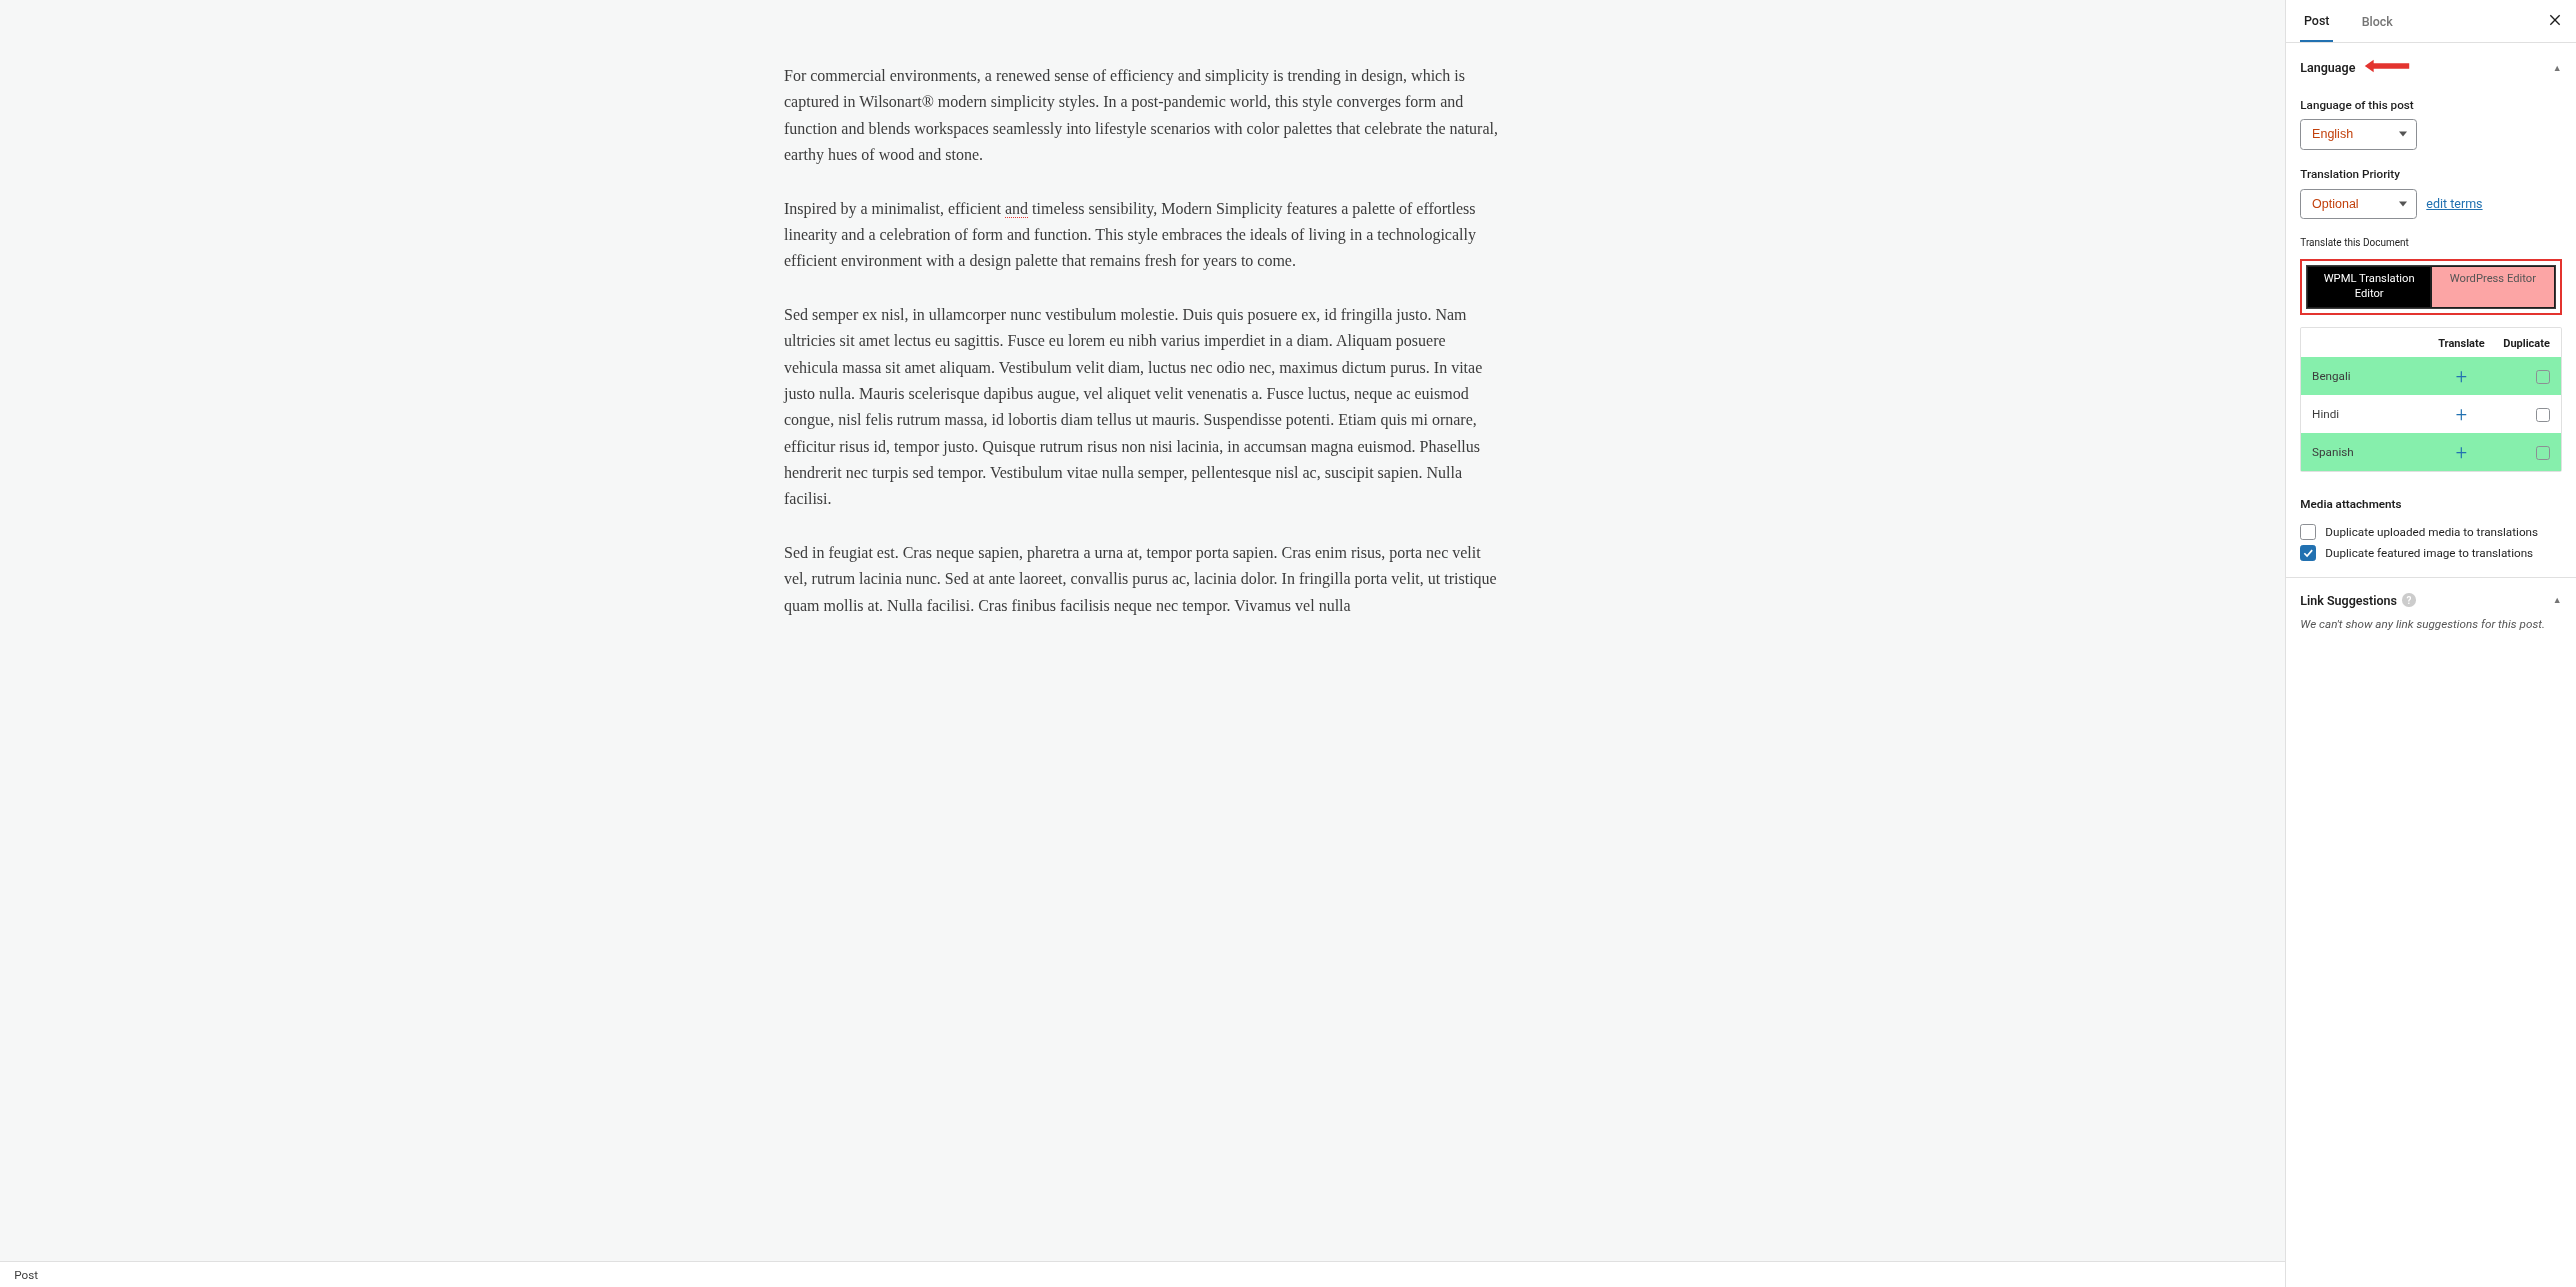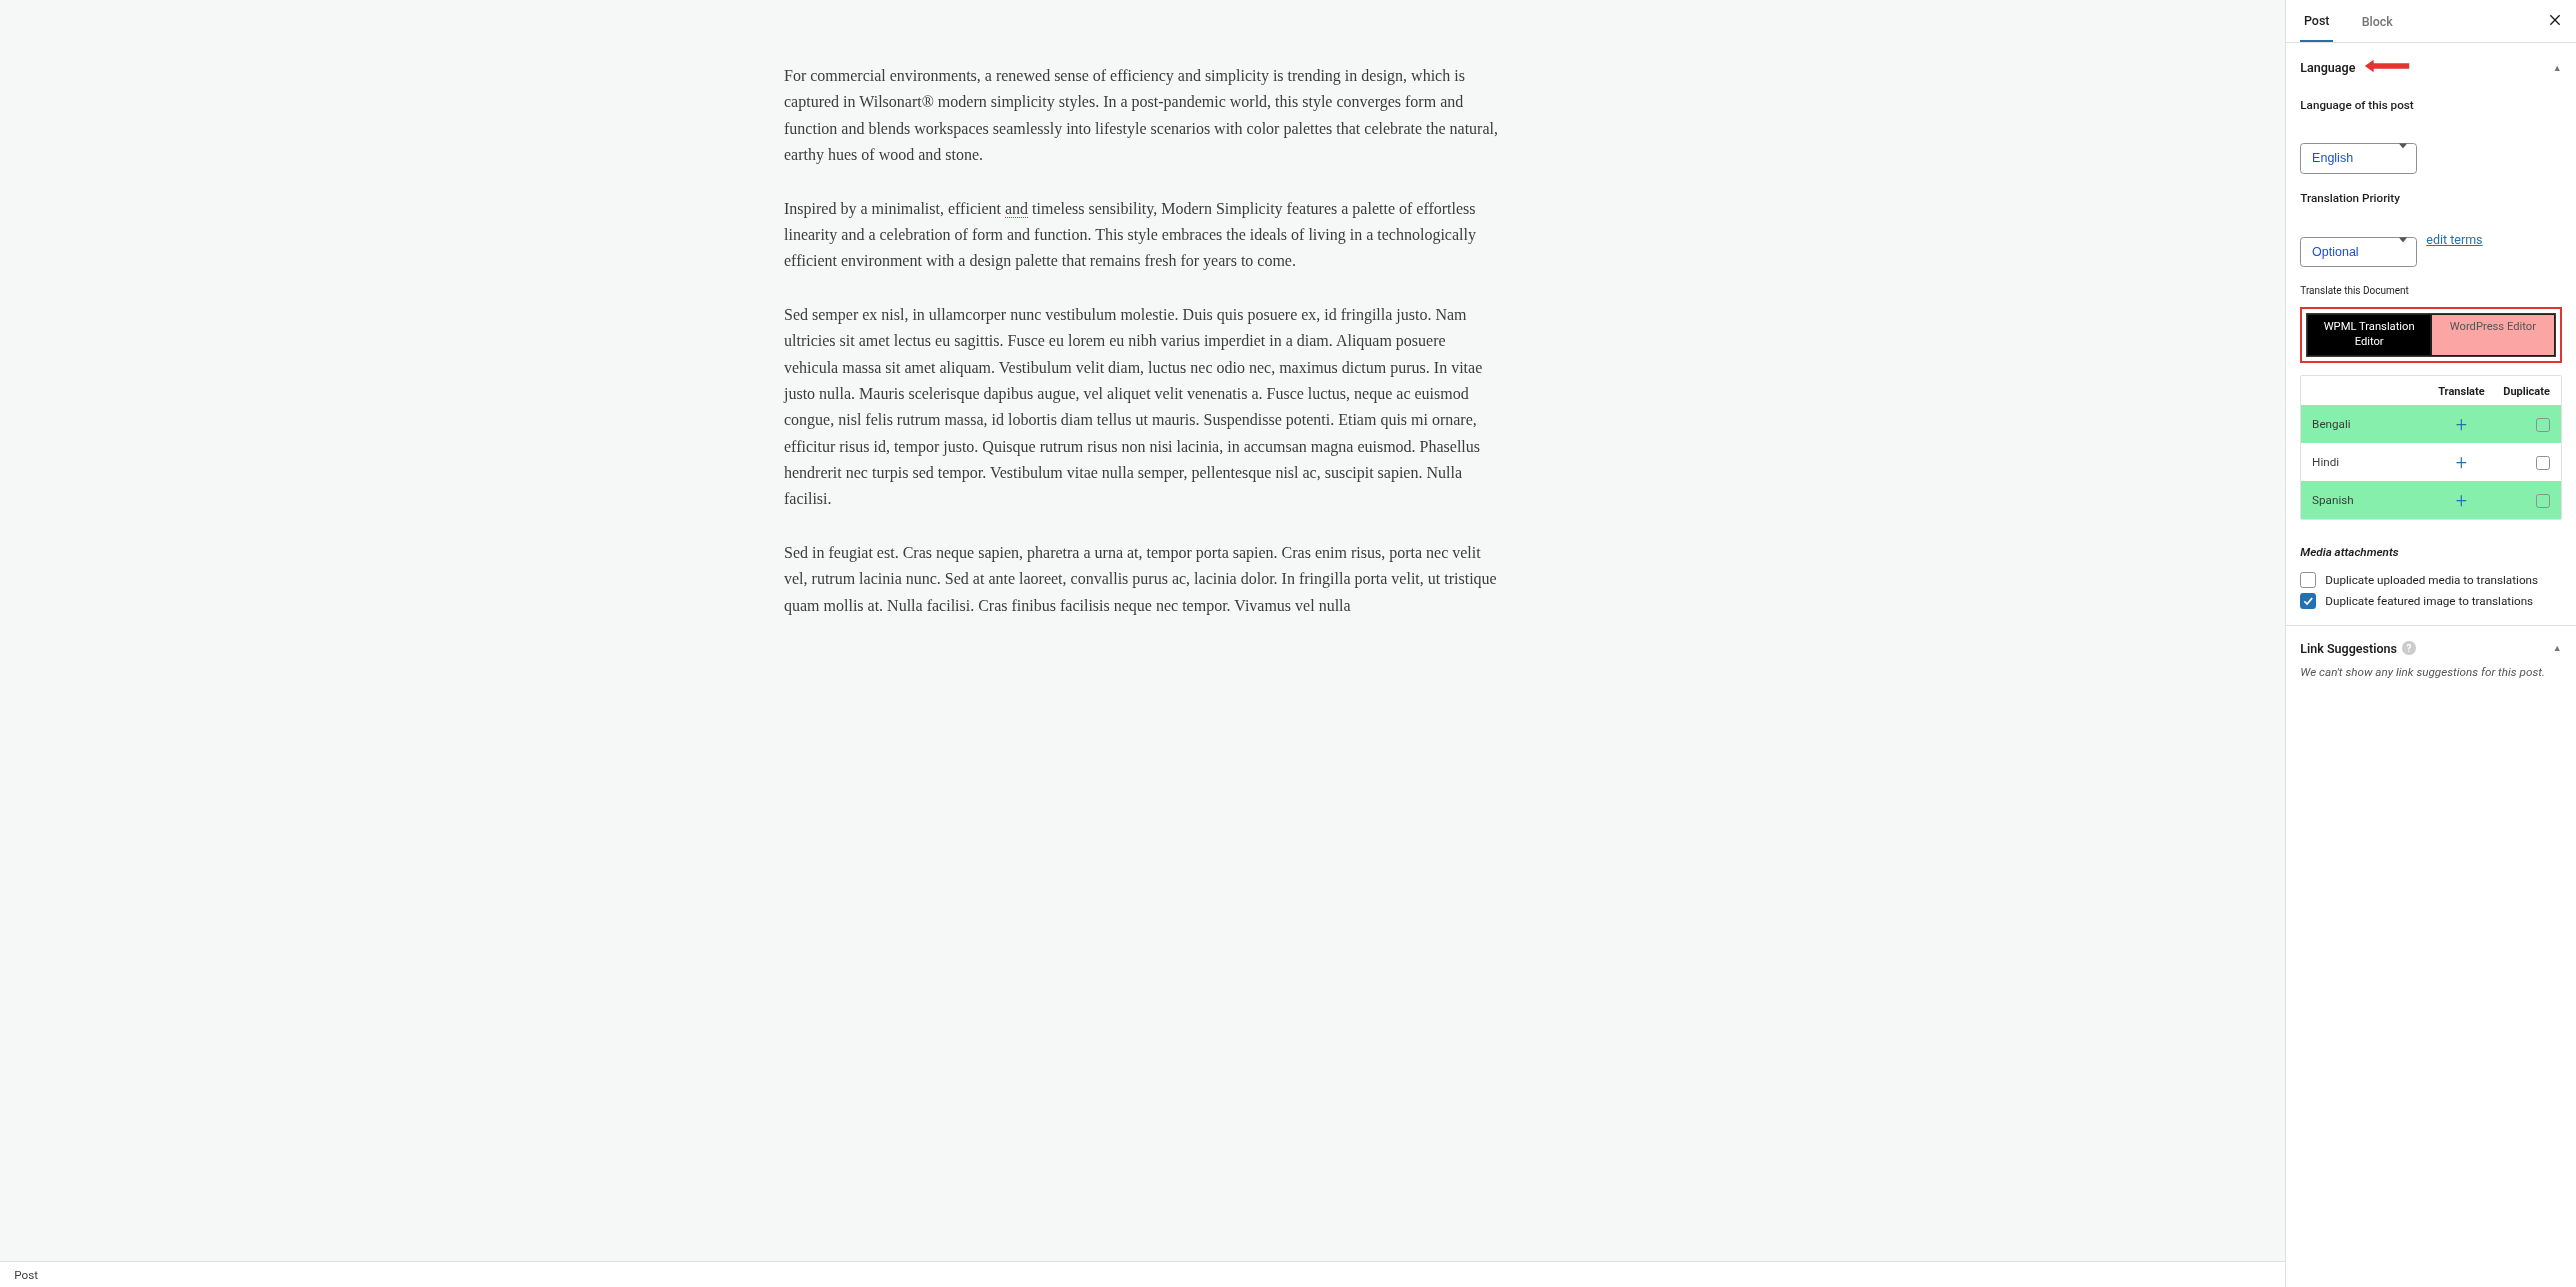--- a/index.html
+++ b/index.html
@@ -14,21 +14,21 @@
     .tab { padding: 0 3.6px; font-size: 12.5px; font-weight: 500; color: #757575; cursor: pointer; height: 100%; display: flex; align-items: center; margin-right: 25px; }
     .tab.active { color: #1e1e1e; border-bottom: 2.7px solid #2271b1; margin-bottom: -0.9px; font-weight: 500; }
     .tab-close { margin-left: auto; cursor: pointer; padding: 5.4px; }
     .tab-close svg { width: 16px; height: 16px; }
     .panel { padding: 0 14.3px; }
     .panel-header { display: flex; align-items: center; justify-content: space-between; padding: 14.3px 0; cursor: pointer; }
     .panel-title { font-size: 12.5px; font-weight: 600; color: #1e1e1e; }
     .panel-toggle { font-size: 9px; color: #757575; }
     .field-label { font-size: 11.7px; font-weight: 500; color: #1e1e1e; margin-bottom: 7.2px; margin-top: 5.4px; }
     .select-wrap { position: relative; display: inline-block; }
-    .select-field { appearance: none; border: 0.9px solid #8c8f94; border-radius: 3.6px; padding: 7.2px 32px 7.2px 10.8px; font-size: 12.5px; background: #fff; cursor: pointer; min-width: 117px; color: #1d4ed8; margin-top: 24px; }
+    .select-field { appearance: none; border: 0.9px solid #8c8f94; border-radius: 3.6px; padding: 7.2px 32px 7.2px 10.8px; font-size: 12.5px; background: #fff; cursor: pointer; min-width: 117px; color: #c2410c; }
     .select-wrap::after { content: ''; position: absolute; right: 10.8px; top: 50%; transform: translateY(-50%); width: 0; height: 0; border-left: 4.5px solid transparent; border-right: 4.5px solid transparent; border-top: 5.4px solid #555; pointer-events: none; }
     .priority-row { display: flex; align-items: center; gap: 9px; margin-bottom: 18px; }
     .edit-terms-link { color: #2271b1; text-decoration: underline; font-size: 12.5px; cursor: pointer; }
     .translate-label { font-size: 10px; font-weight: 400; margin-bottom: 10.8px; }
     .editor-toggle-wrap { border: 2.7px solid #e3342f; padding: 4px; margin-bottom: 12.5px; }
     .editor-toggle { display: flex; border: 0.9px solid #3c3c3c; }
     .editor-toggle-btn { flex: 1; padding: 5.4px 3.6px; font-size: 11.2px; text-align: center; cursor: pointer; line-height: 1.3; border: 0.9px solid #1e1e1e; }
     .editor-toggle-btn.active { background: #000; color: #fff; }
     .editor-toggle-btn.inactive { background: #fca5a5; color: #555; }
     .lang-table { border: 0.9px solid #e0e0e0; border-radius: 1.8px; margin-bottom: 25px; }
@@ -36,21 +36,21 @@
     .lang-th-name { flex: 1; }
     .lang-th-translate { width: 63px; text-align: center; }
     .lang-th-duplicate { width: 57px; text-align: right; }
     .lang-row { display: flex; align-items: center; padding: 9px 10.8px; font-size: 11.7px; }
     .lang-row.alt { background: #86efac; }
     .lang-name { flex: 1; color: #3c3c3c; }
     .lang-translate { width: 63px; text-align: center; }
     .lang-duplicate { width: 57px; text-align: right; }
     .plus-icon { color: #2271b1; font-size: 20px; font-weight: 300; cursor: pointer; line-height: 1; }
     .dup-checkbox { width: 14.3px; height: 14.3px; border: 0.9px solid #8c8f94; border-radius: 2.7px; display: inline-block; cursor: pointer; vertical-align: middle; }
-    .media-section-title { font-size: 11.7px; font-weight: 600; margin-bottom: 12.5px; font-style: italic; }
+    .media-section-title { font-size: 11.7px; font-weight: 600; margin-bottom: 12.5px; }
     .media-checkbox-row { display: flex; align-items: center; gap: 9px; font-size: 11.7px; color: #1e1e1e; margin-bottom: 5.4px; }
     .media-cb { width: 16px; height: 16px; border: 0.9px solid #8c8f94; border-radius: 2.7px; flex-shrink: 0; display: flex; align-items: center; justify-content: center; cursor: pointer; }
     .media-cb.checked { background: #2271b1; border-color: #2271b1; }
     .media-cb.checked svg { width: 12.5px; height: 12.5px; }
     .divider { border-top: 0.9px solid #e0e0e0; margin: 16px -14.3px 0 -14.3px; }
     .link-sugg-header { display: flex; align-items: center; justify-content: space-between; padding: 14.3px 0 9px 0; cursor: pointer; }
     .link-sugg-title { font-size: 12.5px; font-weight: 600; display: flex; align-items: center; gap: 5.4px; }
     .help-icon { width: 13.4px; height: 13.4px; border-radius: 50%; background: #ccc; color: #fff; font-size: 10px; display: inline-flex; align-items: center; justify-content: center; }
     .link-sugg-text { font-size: 11.7px; font-style: italic; color: #555; }
     .footer-bar { position: fixed; bottom: 0; left: 0; right: 291px; background: #fff; border-top: 0.9px solid #e0e0e0; padding: 5.4px 14.3px; font-size: 11.7px; color: #3c3c3c; }

